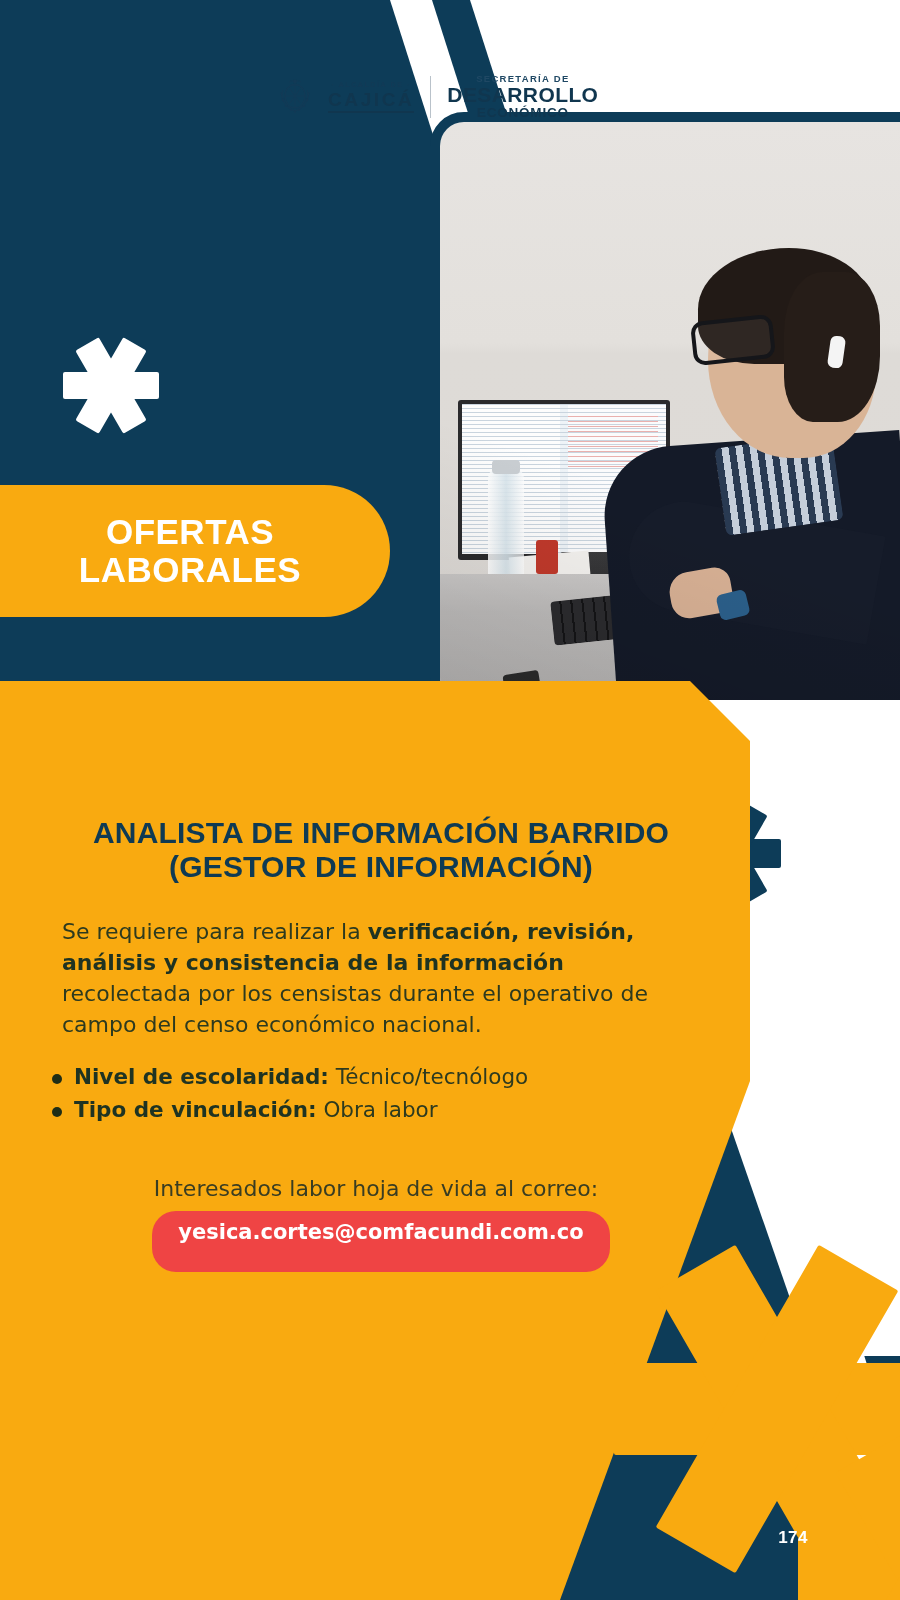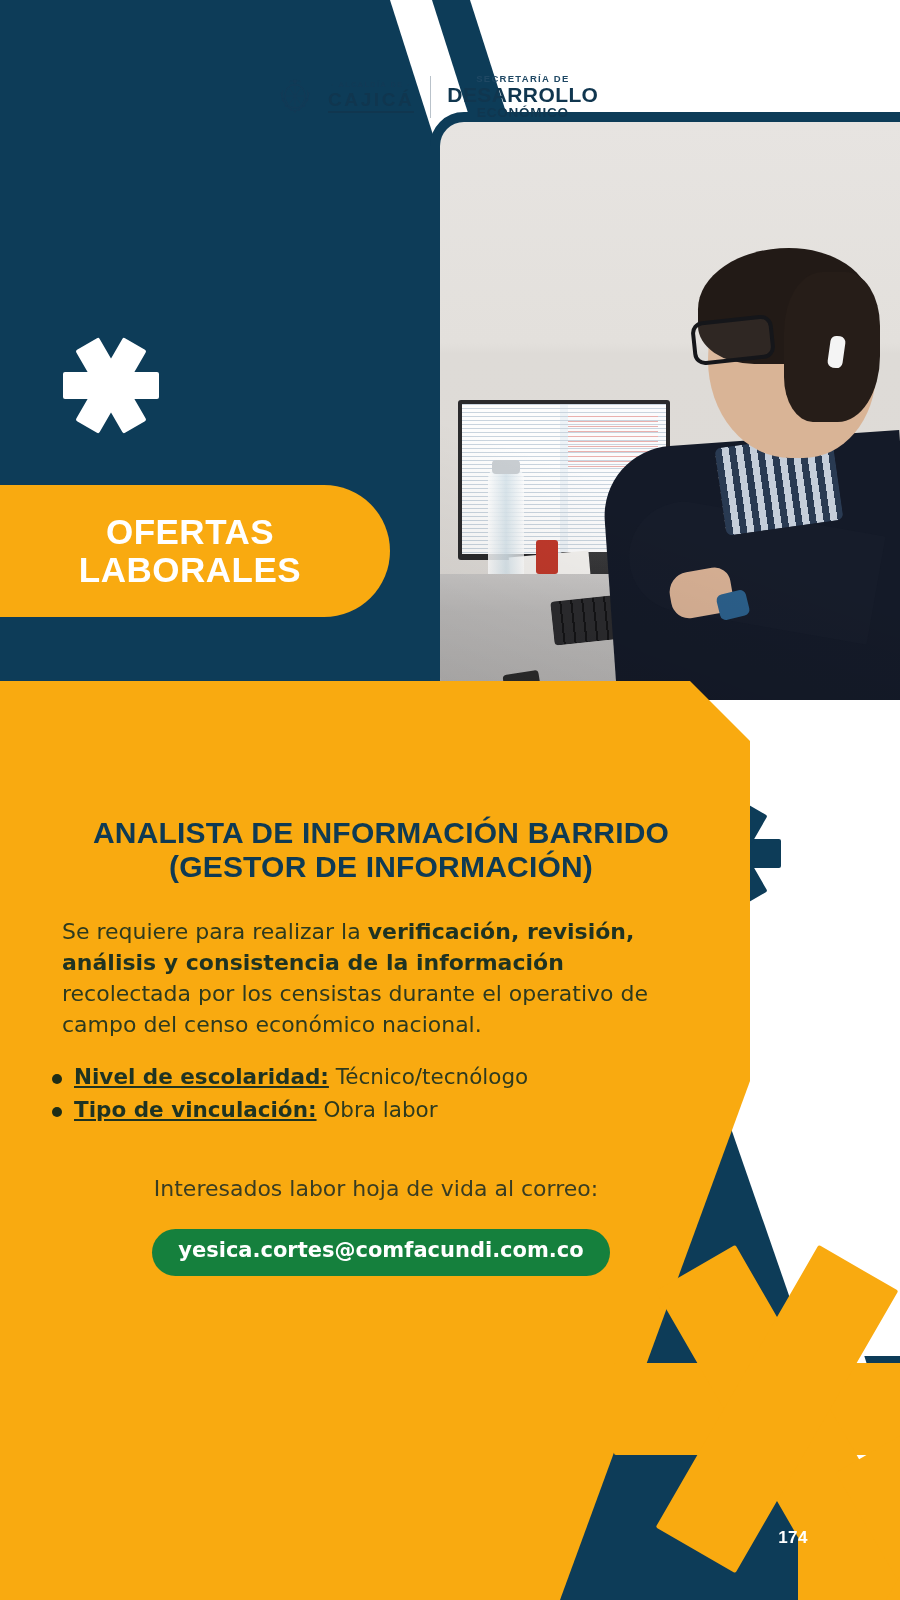--- a/index.html
+++ b/index.html
@@ -278,34 +278,34 @@
   }
   .bullets li{
     position:relative;padding-left:28px;margin-bottom:4px;
     color:#2d3a1f;font-size:21.5px;line-height:1.34;
     font-family:"DejaVu Sans", sans-serif;
   }
   .bullets li::before{
     content:"";position:absolute;left:6px;top:11px;
     width:10px;height:10px;border-radius:50%;background:#1f2d16;
   }
-  .bullets li b{font-weight:700;color:#1f3322;text-decoration:underline;}
+  .bullets li b{font-weight:700;color:#1f3322;}
 
   .contact-line{
     margin:52px 0 0 0;text-align:center;
     color:#3a3d22;font-size:22px;
     font-family:"DejaVu Sans", sans-serif;
     padding-right:10px;
   }
   .email-pill{
-    margin:28px auto 0 auto;
+    margin:10px auto 0 auto;
     width:fit-content;
-    background:#15803d;color:#ffffff;
+    background:#ef4444;color:#ffffff;
     font-weight:700;font-size:21px;
-    padding:9px 26px 14px 26px;
+    padding:9px 26px 28px 26px;
     border-radius:24px;
     font-family:"DejaVu Sans", sans-serif;
   }
 
   
   .page-num{
     position:absolute;right:92px;bottom:52px;z-index:12;
     color:#ffffff;font-weight:800;font-size:17px;letter-spacing:.5px;
   }
 </style>

